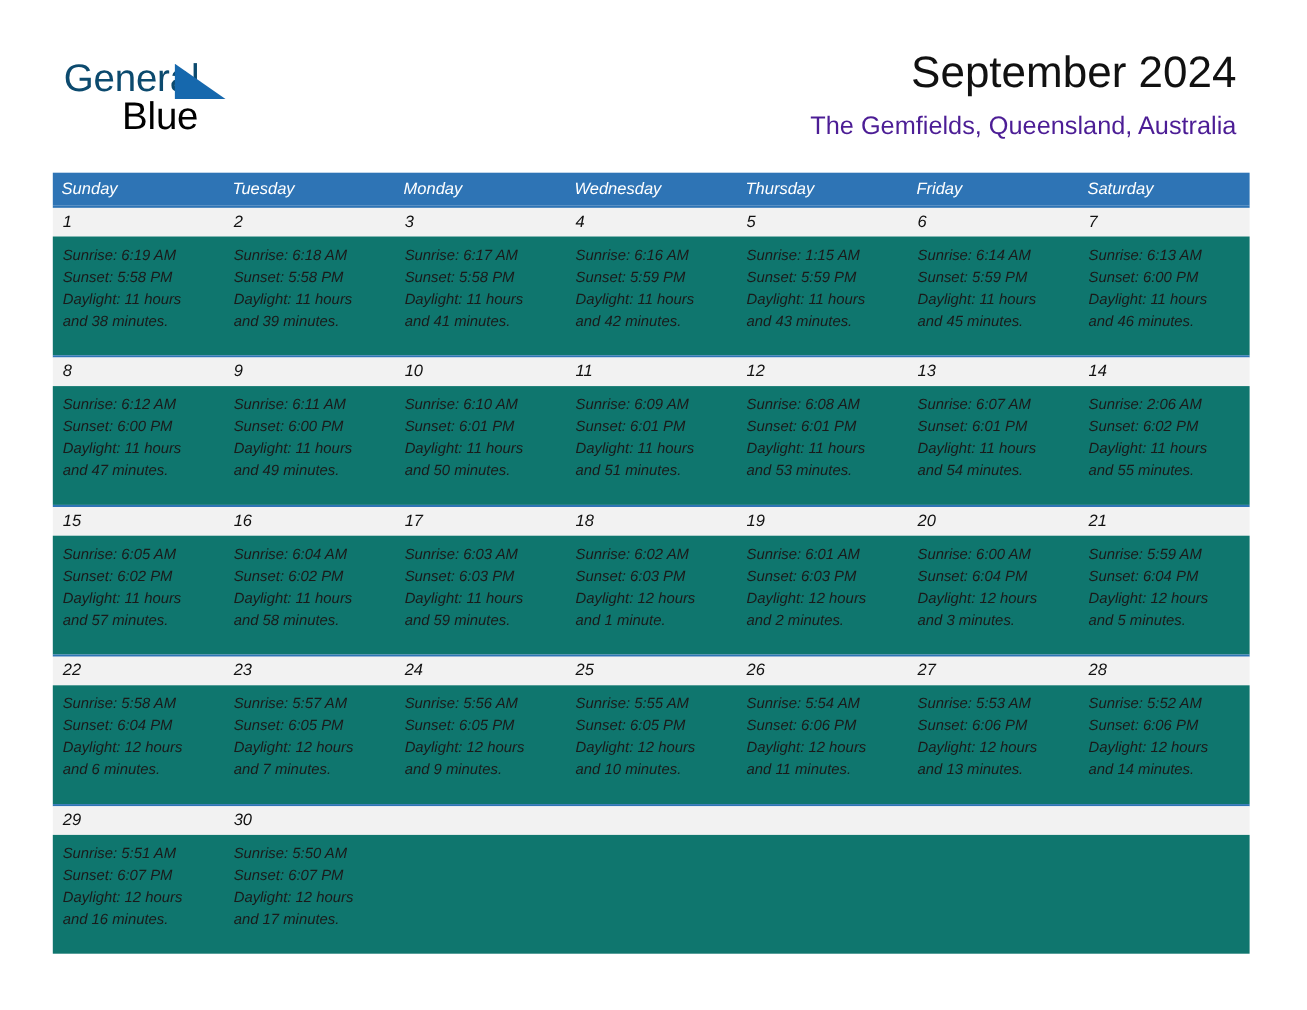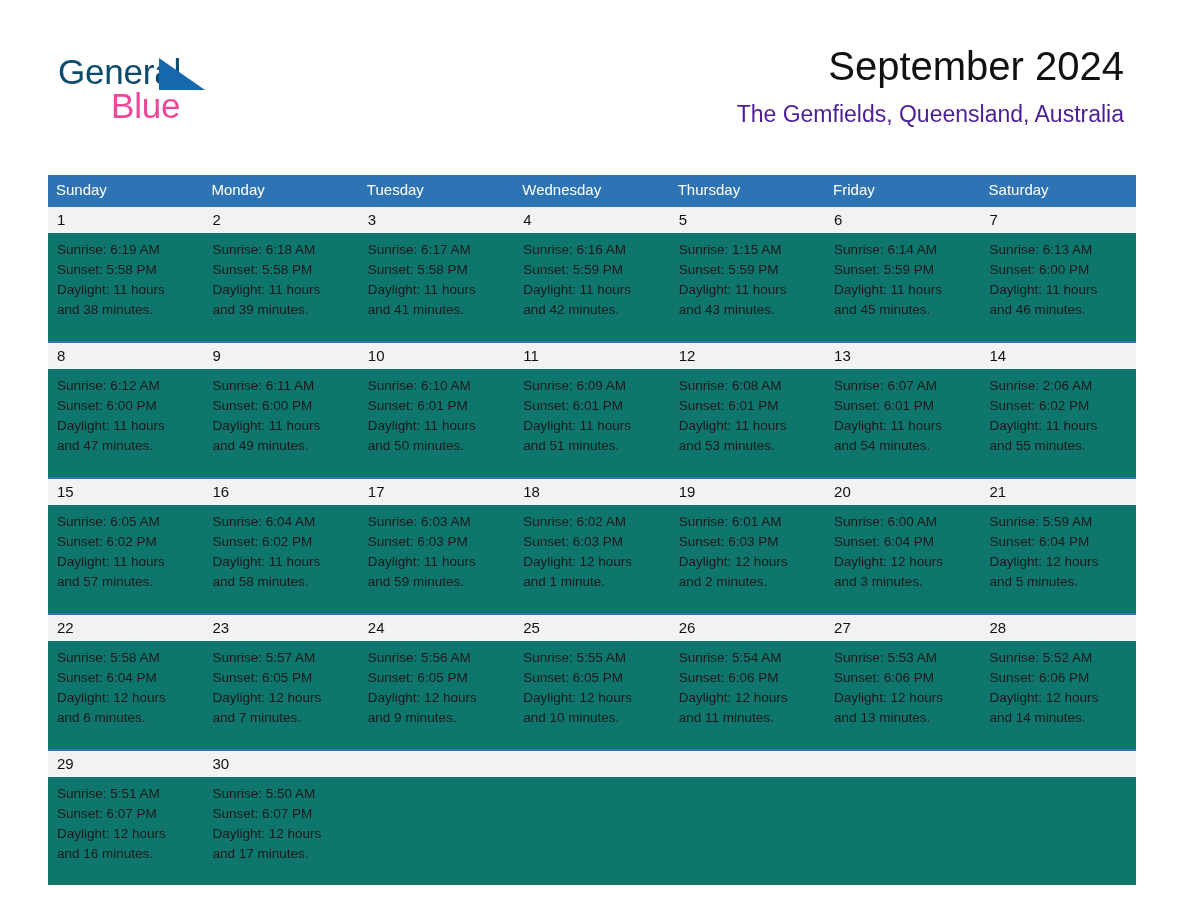--- a/index.html
+++ b/index.html
@@ -54,21 +54,21 @@
     height: 0;
     border-left: 46px solid #1668ad;
     border-top: 32px solid transparent;
   }
   .logo-blue {
     position: absolute;
     left: 53px;
     top: 34px;
     font-size: 35px;
     line-height: 40px;
-    color: #ec4899;
+    color: #000000;
     letter-spacing: -0.2px;
     font-weight: 400;
   }
   .title-block {
     position: absolute;
     right: 12px;
     top: 0;
     text-align: right;
   }
   .cal-title {
@@ -84,22 +84,23 @@
     font-weight: 400;
     color: #4c1d95;
     white-space: nowrap;
     margin-top: 6px;
   }
 
   
   .calendar {
     position: absolute;
     left: 48px;
-    top: 175px;
+    top: 157px;
     width: 1088px;
+    font-style: italic;
   }
   .dow-row {
     display: flex;
     background: #2e74b5;
     height: 30px;
   }
   .dow {
     flex: 1 1 0;
     box-sizing: border-box;
     padding: 4px 0 0 8px;
@@ -166,22 +167,22 @@
       <div class="cal-title">September 2024</div>
       <div class="cal-subtitle">The Gemfields, Queensland, Australia</div>
     </div>
 
   </div>
 
   <div class="calendar">
 
     <div class="dow-row">
       <div class="dow">Sunday</div>
+      <div class="dow">Tuesday</div>
       <div class="dow">Monday</div>
-      <div class="dow">Tuesday</div>
       <div class="dow">Wednesday</div>
       <div class="dow">Thursday</div>
       <div class="dow">Friday</div>
       <div class="dow">Saturday</div>
     </div>
 
     <div class="week">
       <div class="week-dates">
         <div class="daynum">1</div>
         <div class="daynum">2</div>

